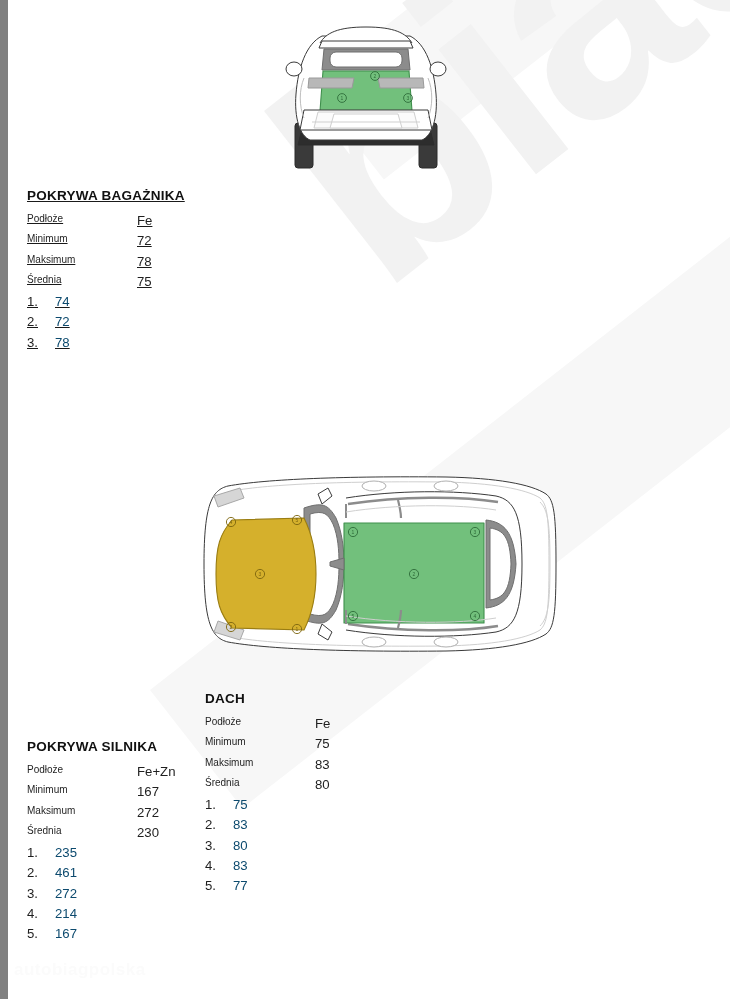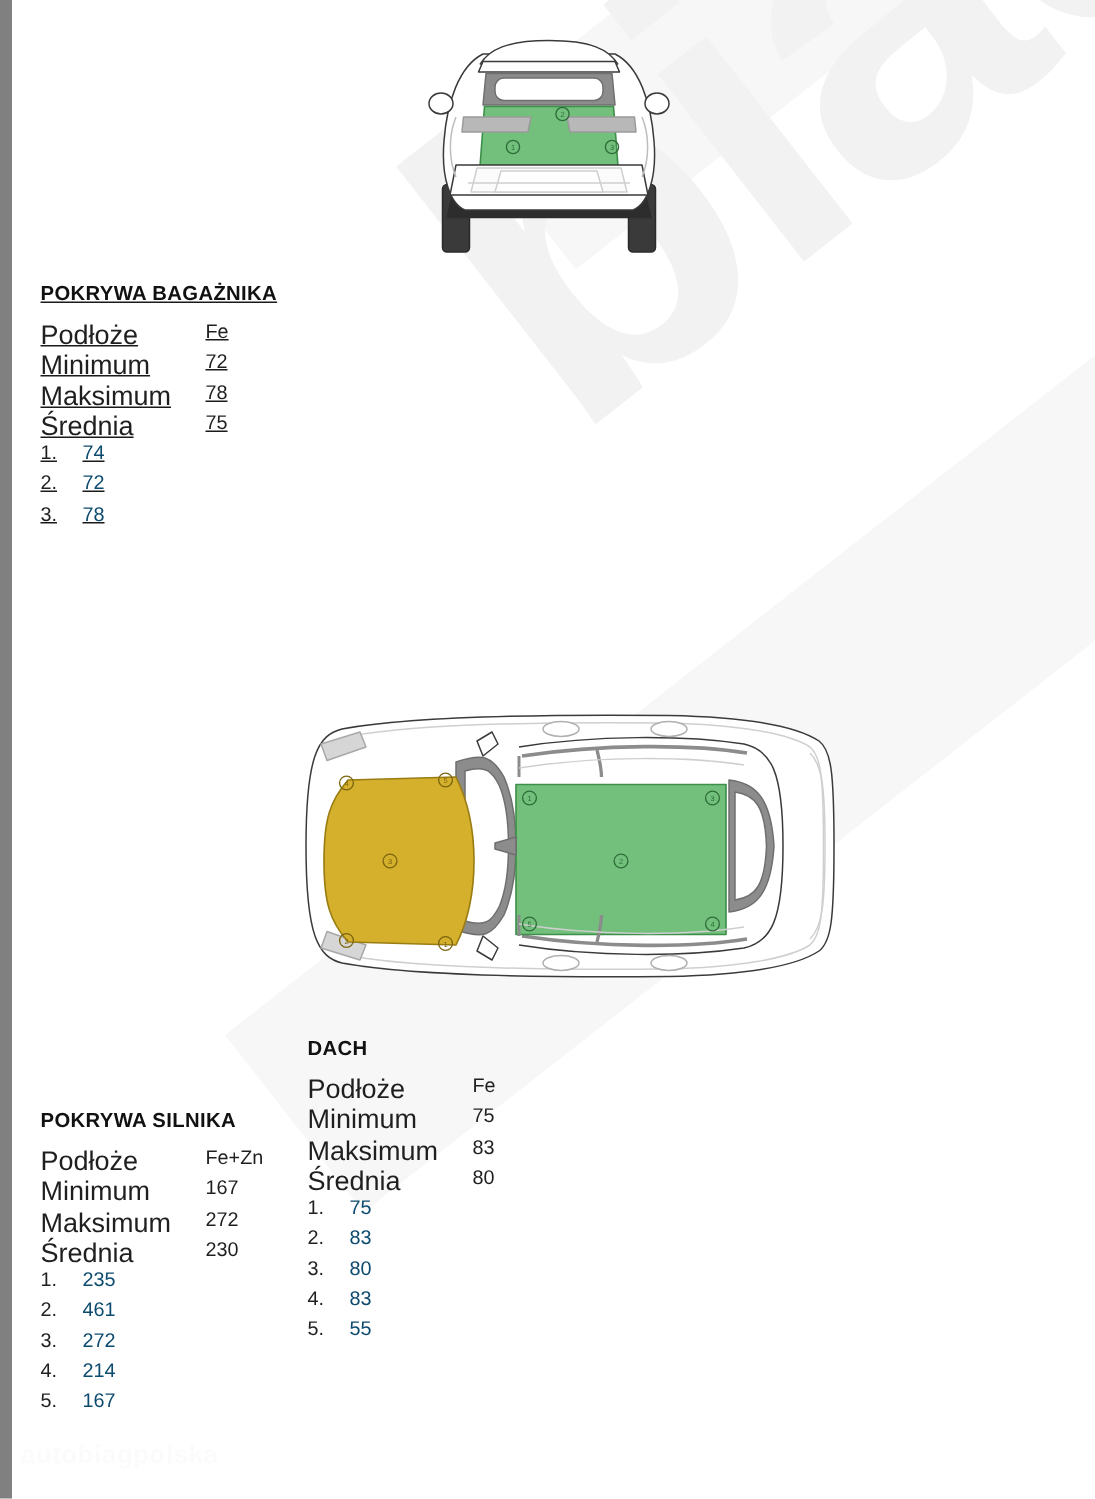--- a/index.html
+++ b/index.html
@@ -53,21 +53,21 @@
   #tbl-trunk { left:27px; top:188px;text-decoration:underline; }
   #tbl-hood  { left:27px; top:722px;margin-top:17px; }
   #tbl-roof  { left:205px; top:691px; }
 
   .tbl-title{
     font-size:13.5px; font-weight:bold; letter-spacing:0.25px;
     margin:0 0 10px 0; color:#111; white-space:nowrap;
   }
   .kv{ display:block; }
   .kv-row{ display:flex; height:20.3px; align-items:flex-start; }
-  .kv-key{ width:110px; font-size:18px; color:#1f1f1f; white-space:nowrap; }
+  .kv-key{ width:110px; font-size:10px; color:#1f1f1f; white-space:nowrap; }
   .kv-val{ font-size:13.2px; color:#1f1f1f; white-space:nowrap; }
 
   .meas{ display:block; margin-top:0px; }
   .meas-row{ display:flex; height:20.3px; align-items:flex-start; }
   .meas-idx{ width:28px; font-size:13.2px; color:#1f1f1f; }
   .meas-val{ font-size:13.2px; color:#0c4a6e; }
 
   svg{ display:block; }
   .marker-txt{ font-family:"Liberation Sans", sans-serif; font-size:5px; }
 </style>
@@ -351,16 +351,16 @@
     <div class="meas-row">
       <span class="meas-idx">3.</span>
       <span class="meas-val">80</span>
     </div>
     <div class="meas-row">
       <span class="meas-idx">4.</span>
       <span class="meas-val">83</span>
     </div>
     <div class="meas-row">
       <span class="meas-idx">5.</span>
-      <span class="meas-val">55</span>
+      <span class="meas-val">77</span>
     </div>
   </div>
 </div>
 
 </body></html>

